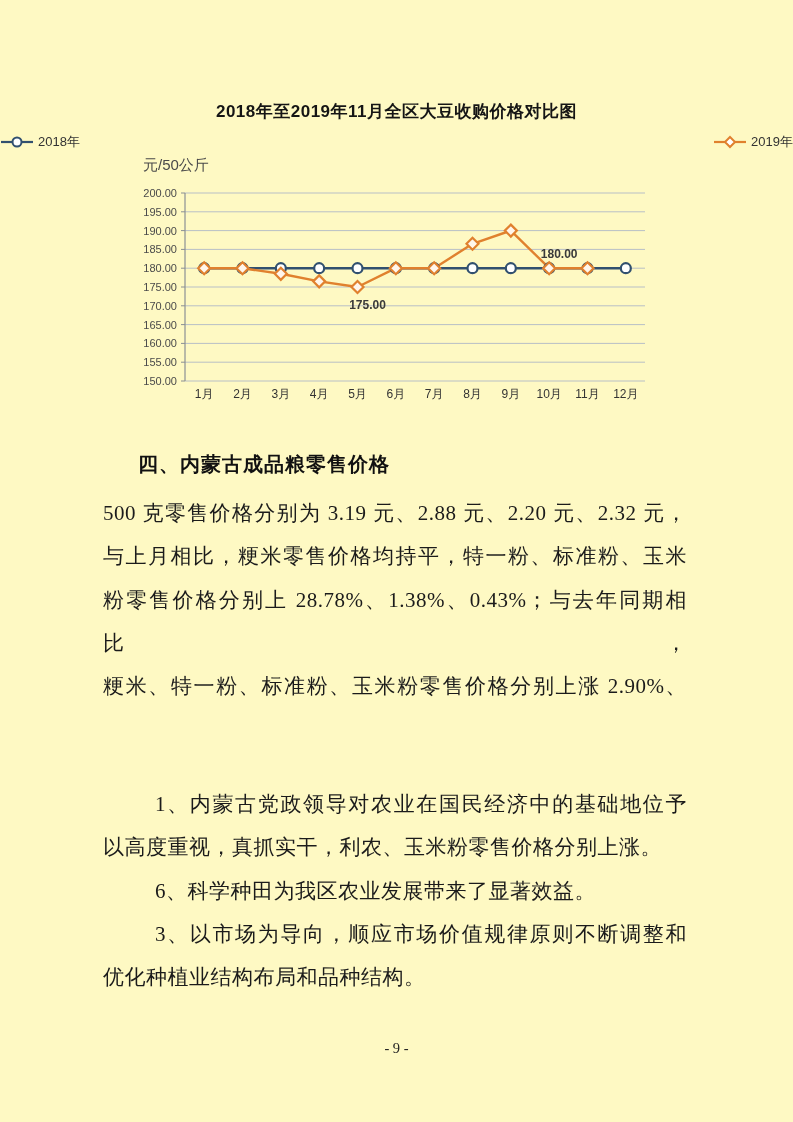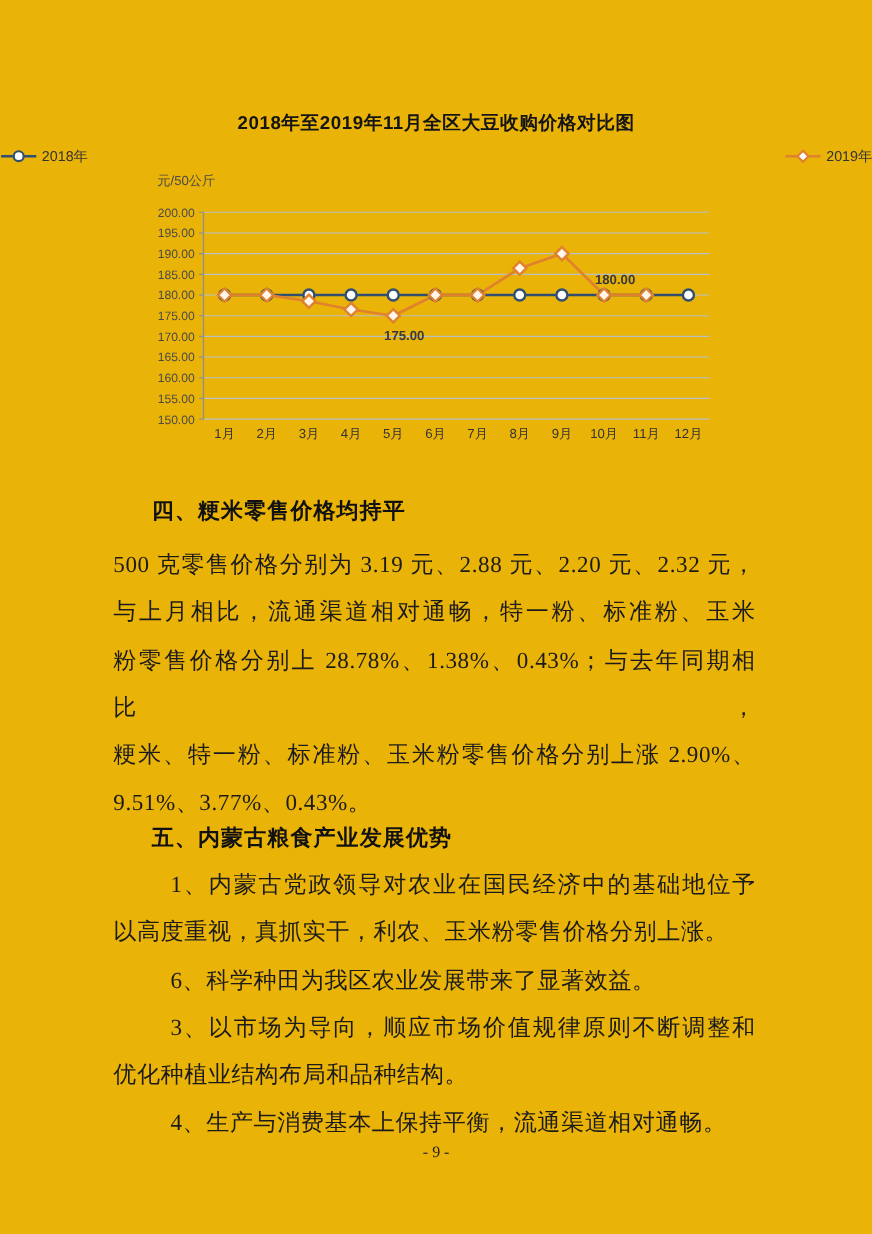--- a/index.html
+++ b/index.html
@@ -1,25 +1,25 @@
 <!DOCTYPE html>
 <html><head>
 <meta charset="utf-8">
 <style>
   html,body{margin:0;padding:0;background:#e8e8e8;}
-  .page{position:relative;width:793px;height:1122px;margin:0 auto;background:#eab308;
+  .page{position:relative;width:793px;height:1122px;margin:0 auto;background:#fef9c3;
         font-family:"Liberation Serif",serif;color:#1b1b1b;overflow:hidden;}
   .chart-title{position:absolute;top:100px;left:0;width:100%;text-align:center;
         font-family:"Liberation Sans",sans-serif;font-weight:bold;font-size:17px;
         letter-spacing:0.5px;color:#151515;}
   .legend{position:absolute;top:133px;left:0;width:100%;display:flex;justify-content:space-between;
         gap:30px;font-family:"Liberation Sans",sans-serif;font-size:13px;color:#333;}
   .legend-entry{display:flex;align-items:center;gap:4px;}
   .unit-label{position:absolute;top:156px;left:143px;font-family:"Liberation Sans",sans-serif;
-        font-size:12px;color:#4a4a4a;}
+        font-size:15px;color:#4a4a4a;}
   #chart{position:absolute;left:130px;top:183px;}
   .caption{position:absolute;left:137px;top:426px;width:560px;font-size:15.5px;color:#222;}
   .sec-heading{position:absolute;left:103px;width:584px;font-size:20px;font-weight:bold;
         text-indent:35px;letter-spacing:1px;color:#111;}
   #h4{top:451px;}
   #h5{top:748px;}
   .text-block{position:absolute;left:103px;width:584px;}
   #para4{top:492px;}
   #items5{top:783px;}
   .text-line{font-size:21px;line-height:43.3px;letter-spacing:0.5px;
@@ -125,44 +125,39 @@
       <path d="M 304.1666666666667 79.2 L 310.1666666666667 85.2 L 304.1666666666667 91.2 L 298.1666666666667 85.2 Z" fill="#fff6ec" stroke="#e0812e" stroke-width="2.2"></path>
       <path d="M 342.50000000000006 54.76 L 348.50000000000006 60.76 L 342.50000000000006 66.75999999999999 L 336.50000000000006 60.76 Z" fill="#fff6ec" stroke="#e0812e" stroke-width="2.2"></path>
       <path d="M 380.83333333333337 41.6 L 386.83333333333337 47.6 L 380.83333333333337 53.6 L 374.83333333333337 47.6 Z" fill="#fff6ec" stroke="#e0812e" stroke-width="2.2"></path>
       <path d="M 419.1666666666667 79.2 L 425.1666666666667 85.2 L 419.1666666666667 91.2 L 413.1666666666667 85.2 Z" fill="#fff6ec" stroke="#e0812e" stroke-width="2.2"></path>
       <path d="M 457.50000000000006 79.2 L 463.50000000000006 85.2 L 457.50000000000006 91.2 L 451.50000000000006 85.2 Z" fill="#fff6ec" stroke="#e0812e" stroke-width="2.2"></path>
       <text x="237.5" y="126" text-anchor="middle" font-size="12" font-weight="bold" font-family="Liberation Sans, sans-serif" fill="#3a3a3a">175.00</text>
       <text x="429.1666666666667" y="75.2" text-anchor="middle" font-size="12" font-weight="bold" font-family="Liberation Sans, sans-serif" fill="#3a3a3a">180.00</text>
     </svg>
 
 
-  <div class="sec-heading" id="h4">四、粳米零售价格均持平</div>
+  <div class="sec-heading" id="h4">四、内蒙古成品粮零售价格</div>
 
   <div class="text-block" id="para4">
       <div class="text-line">500 克零售价格分别为 3.19 元、2.88 元、2.20 元、2.32 元，</div>
-      <div class="text-line">与上月相比，流通渠道相对通畅，特一粉、标准粉、玉米</div>
+      <div class="text-line">与上月相比，粳米零售价格均持平，特一粉、标准粉、玉米</div>
       <div class="text-line">粉零售价格分别上 28.78%、1.38%、0.43%；与去年同期相比，</div>
       <div class="text-line">粳米、特一粉、标准粉、玉米粉零售价格分别上涨 2.90%、</div>
-      <div class="text-line last">9.51%、3.77%、0.43%。</div>
     </div>
 
-  <div class="sec-heading" id="h5">五、内蒙古粮食产业发展优势</div>
 
   <div class="text-block" id="items5">
     <div>
         <div class="text-line first">1、内蒙古党政领导对农业在国民经济中的基础地位予</div>
         <div class="text-line last">以高度重视，真抓实干，利农、玉米粉零售价格分别上涨。</div>
       </div>
     <div>
         <div class="text-line first last">6、科学种田为我区农业发展带来了显著效益。</div>
       </div>
     <div>
         <div class="text-line first">3、以市场为导向，顺应市场价值规律原则不断调整和</div>
         <div class="text-line last">优化种植业结构布局和品种结构。</div>
       </div>
-    <div>
-        <div class="text-line first last">4、生产与消费基本上保持平衡，流通渠道相对通畅。</div>
-      </div>
   </div>
 
   <div class="footer">- 9 -</div>
 
 </div>
 
 </body></html>

